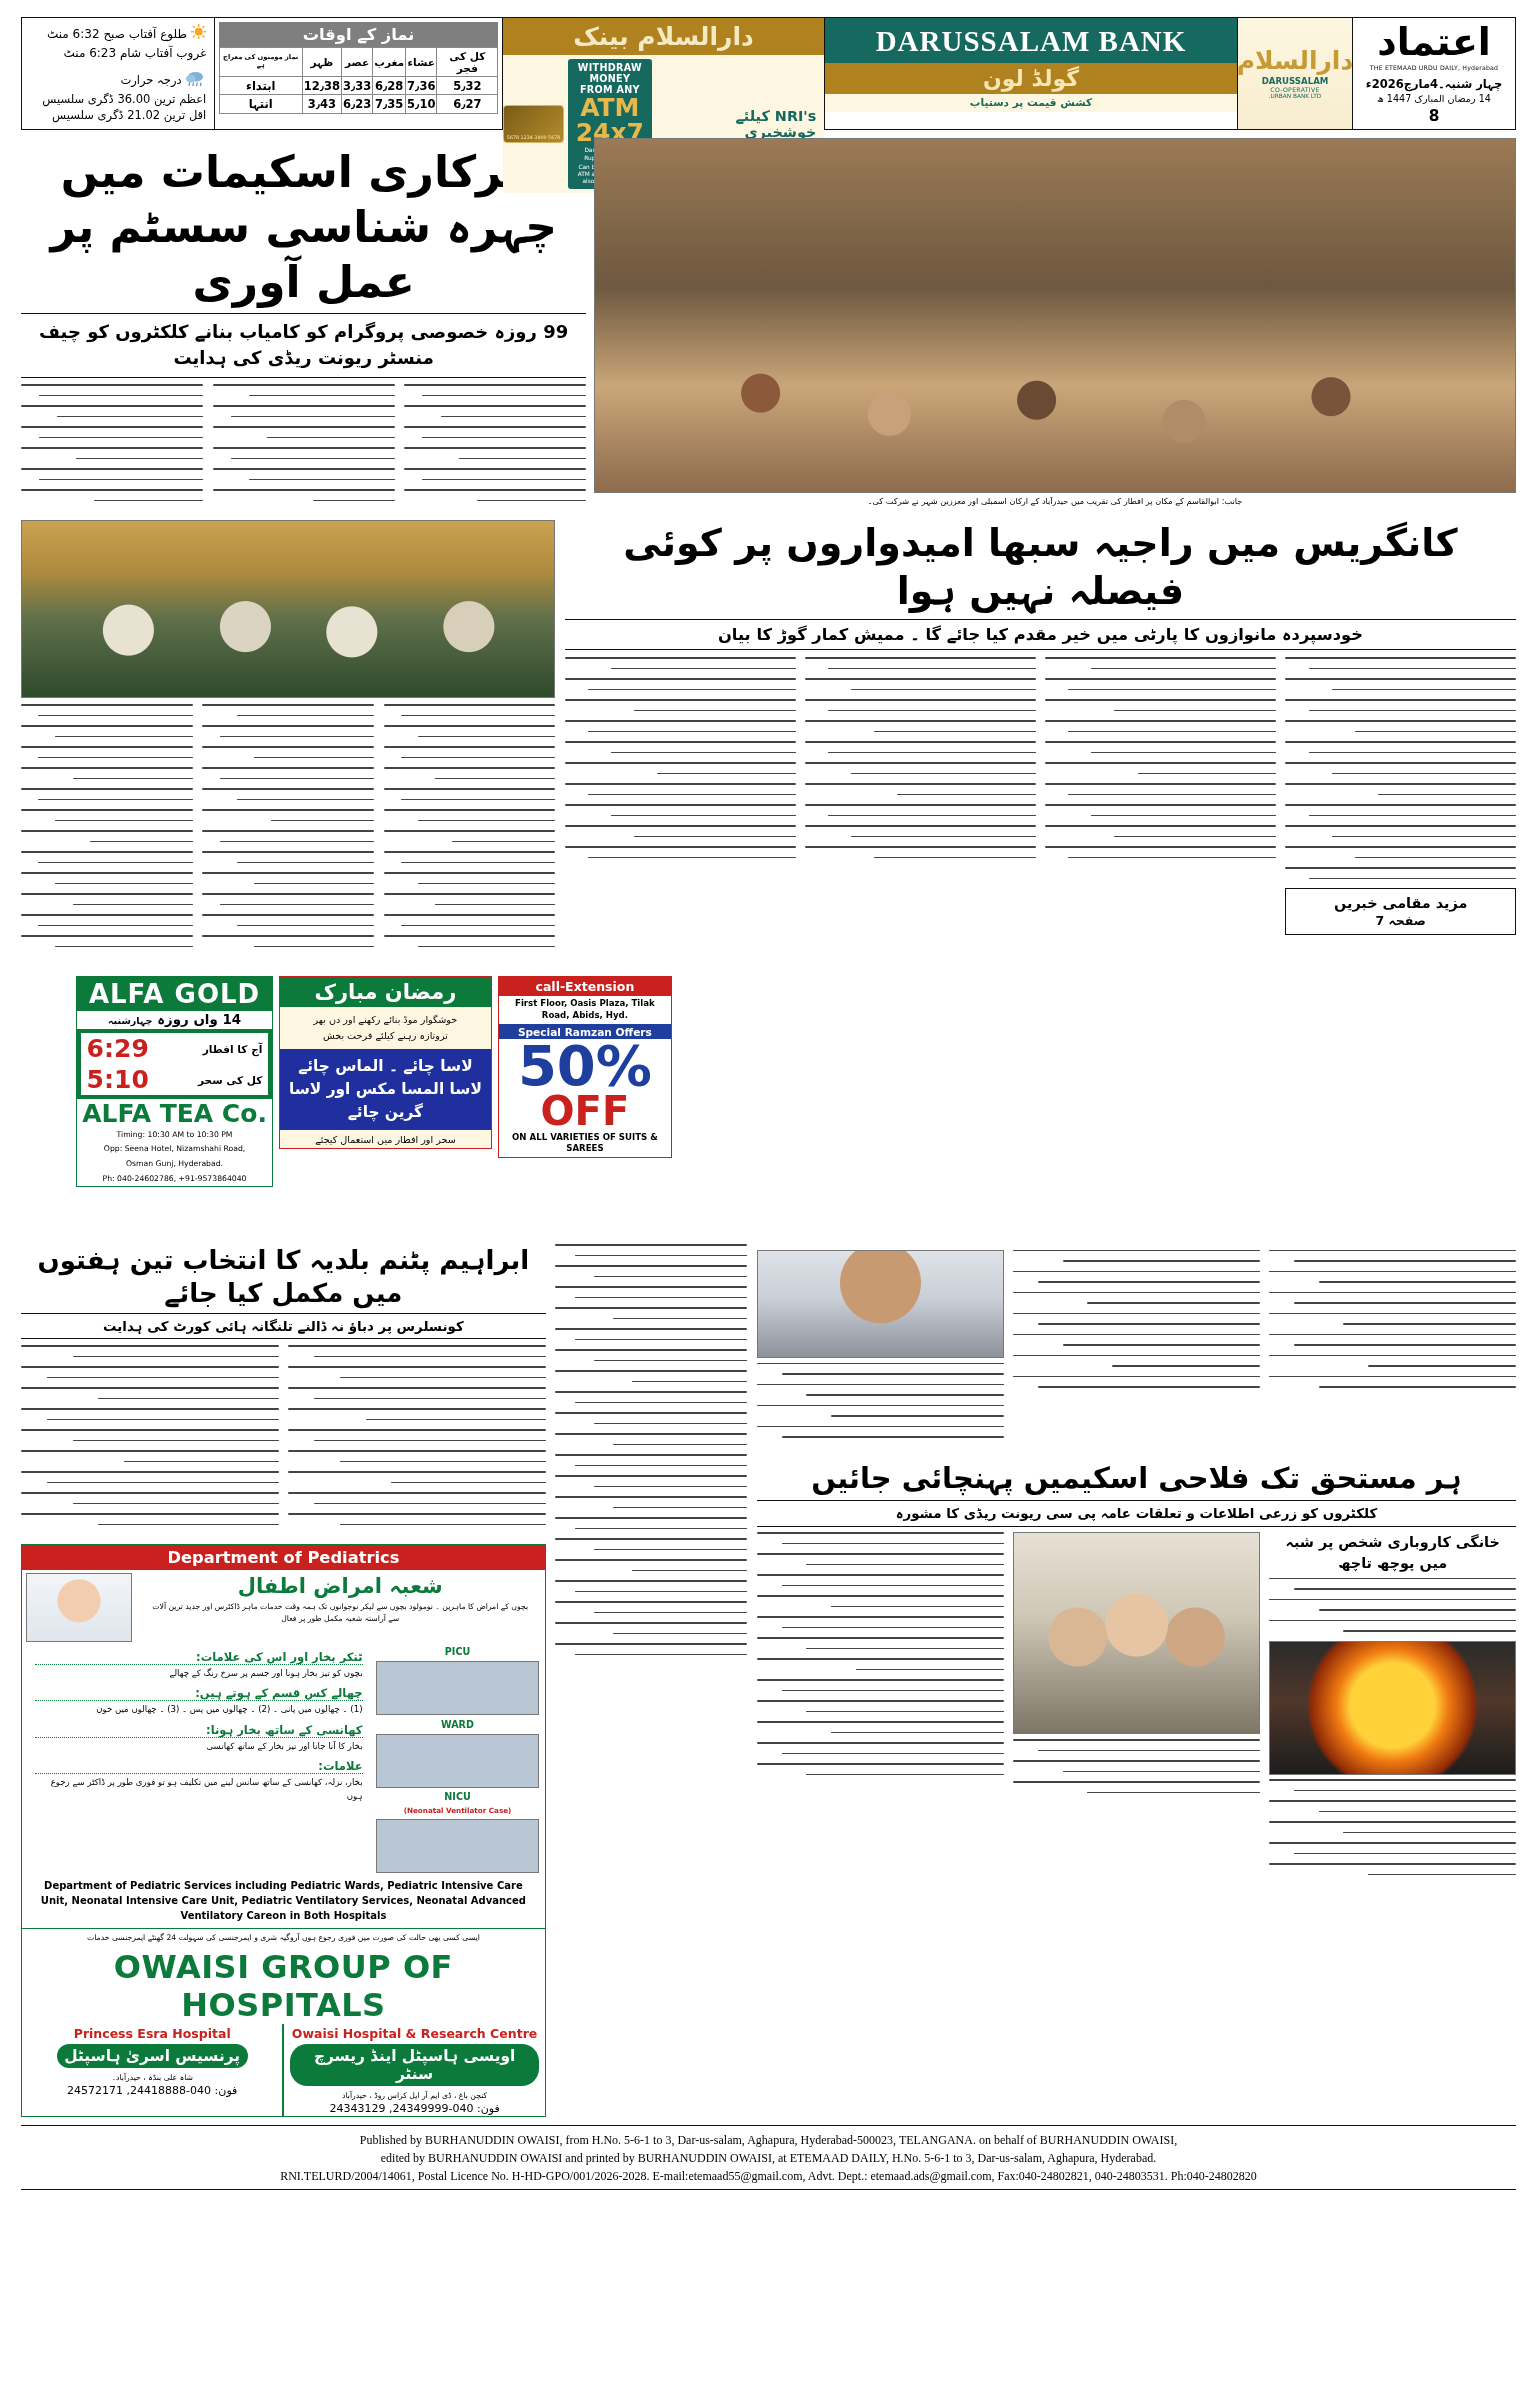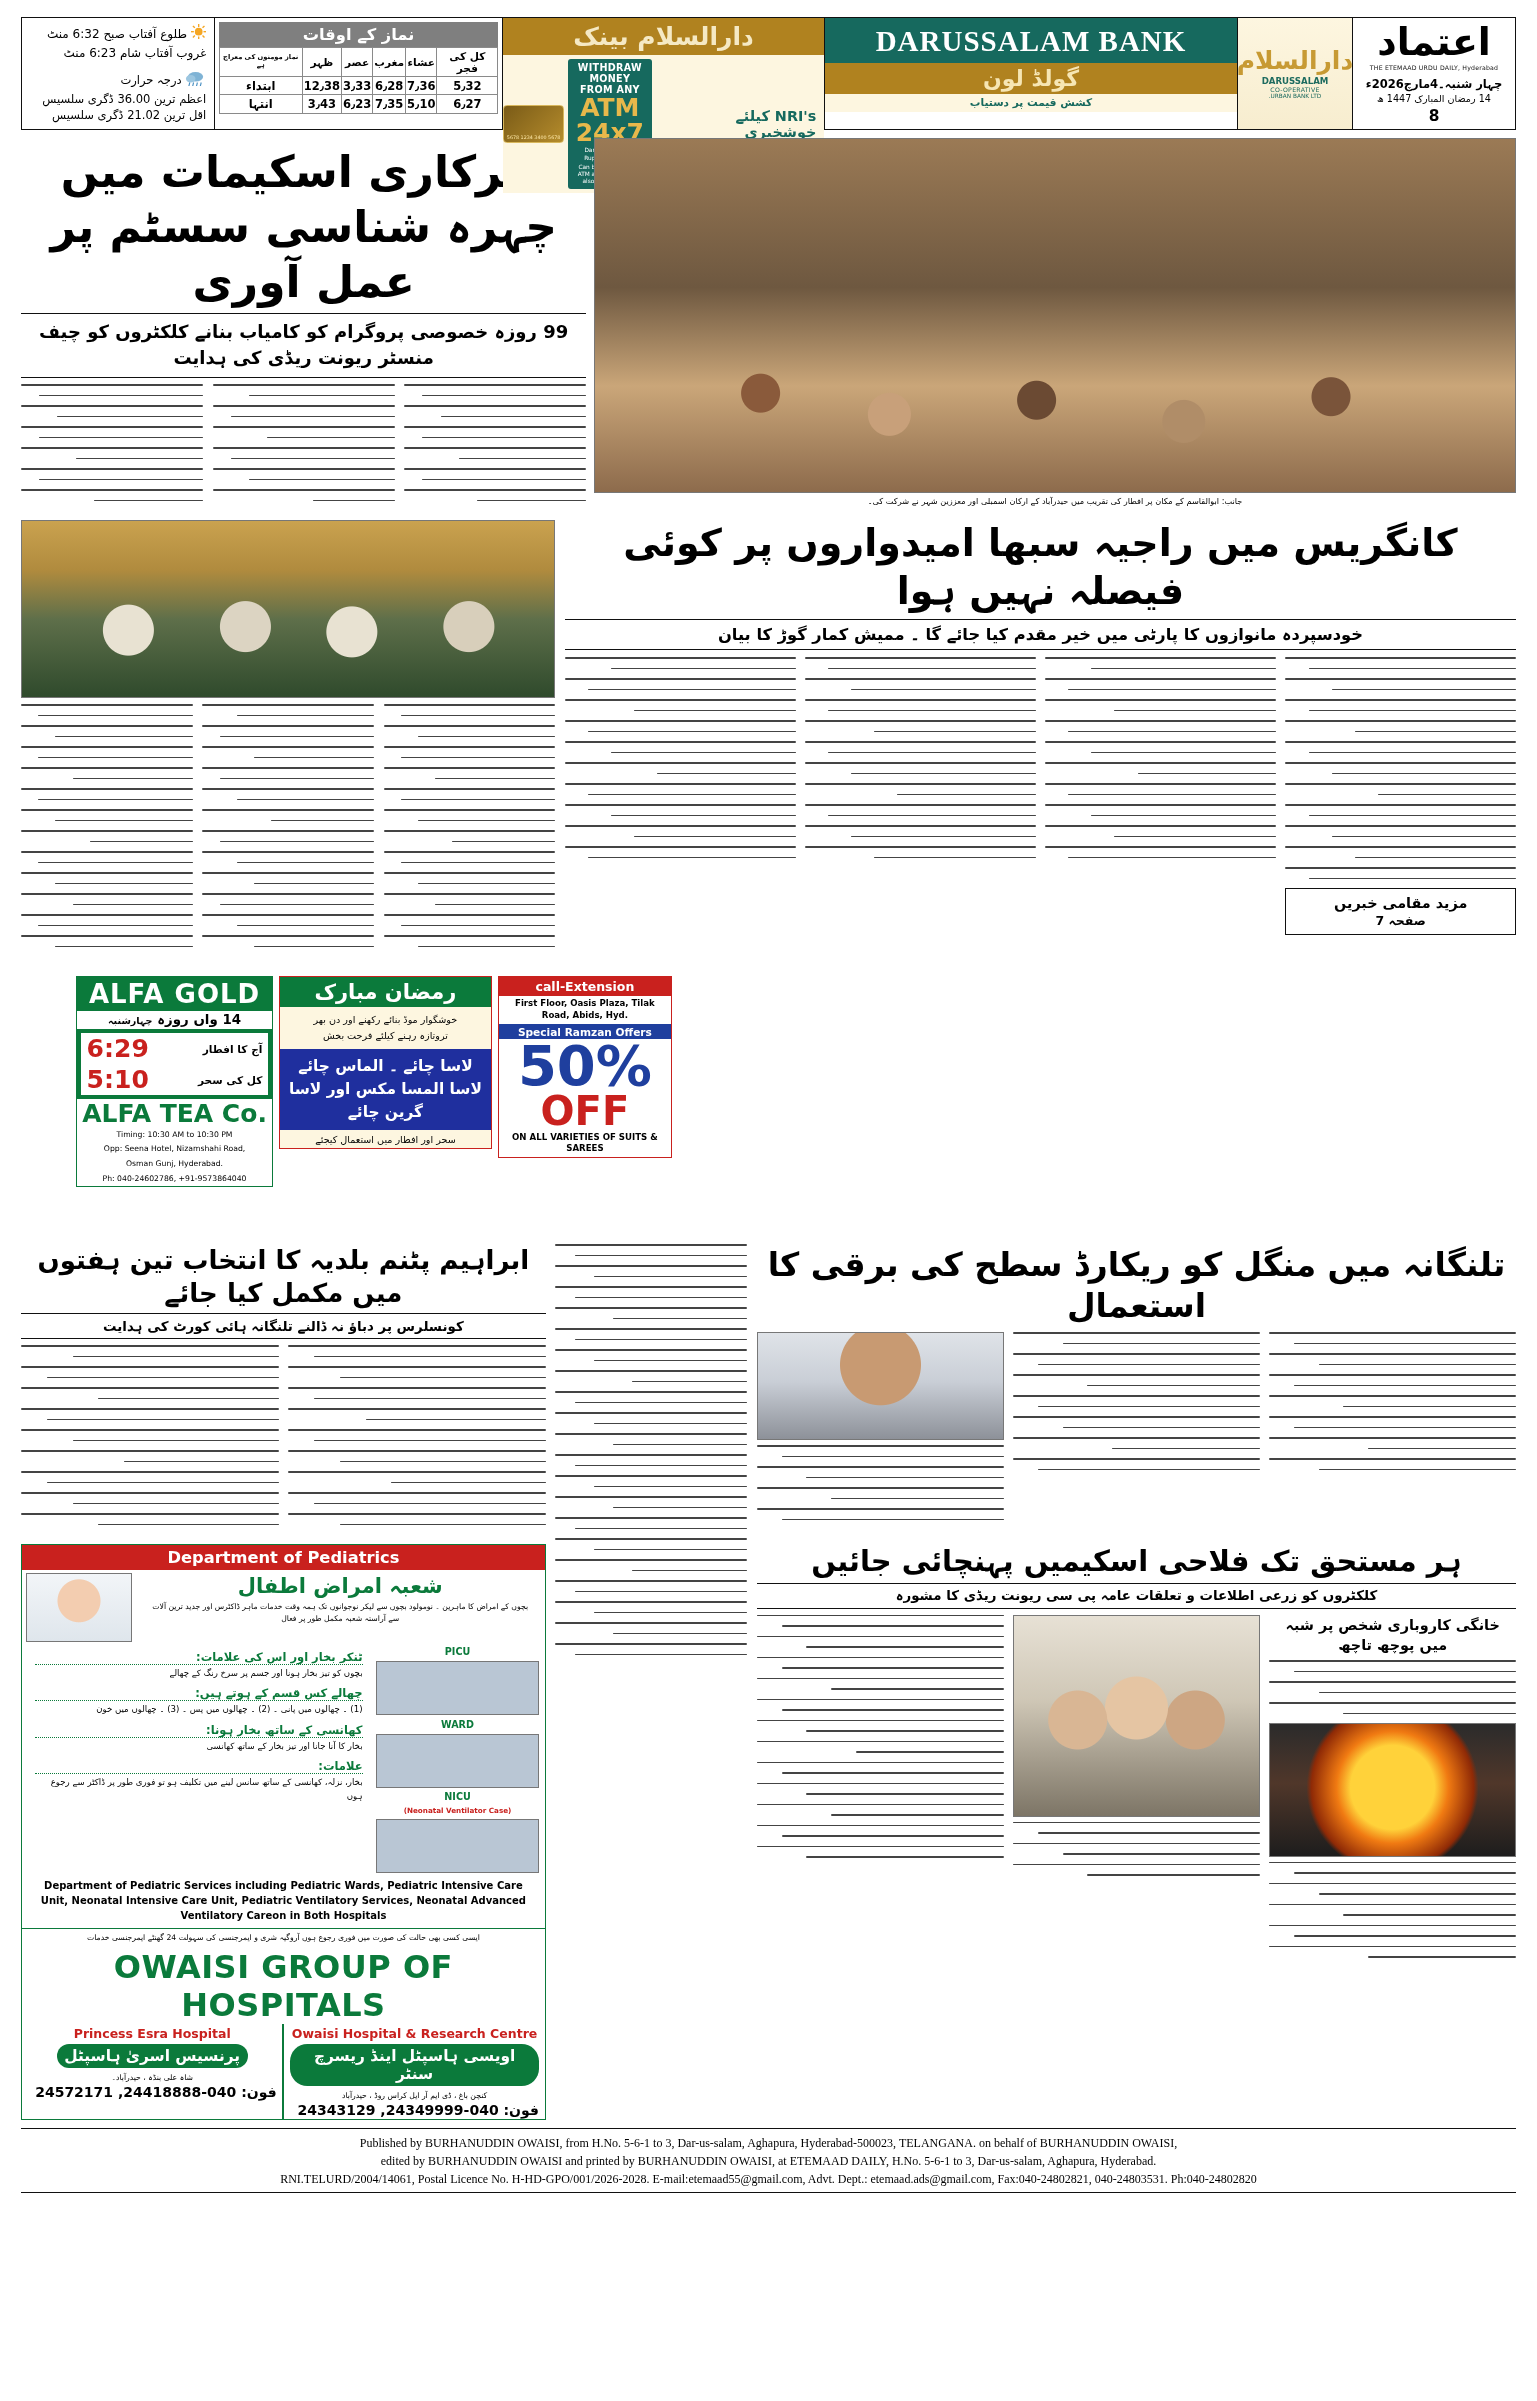--- a/index.html
+++ b/index.html
@@ -161,21 +161,21 @@
   .ped-en { font-size:10px; text-align:center; font-weight:bold; line-height:1.5;
             padding:4.8px 9.6px; direction:ltr; }
   .owaisi-title { font-size:32px; font-weight:bold; color:#0b7a3b; text-align:center;
                   direction:ltr; letter-spacing:0.5px;}
   .owaisi-row { display:flex; }
   .ow-col { flex:1; text-align:center; padding:1.9px 5.8px;}
   .ow-en { font-size:12.5px; font-weight:bold; color:#c9211e; direction:ltr;}
   .ow-pill { background:#0b7a3b; color:#fff; border-radius:17.3px; font-size:15.4px;
              font-weight:bold; padding:2.9px 7.7px; margin:3.8px auto; display:inline-block;}
   .ow-addr { font-size:7.7px; line-height:1.5; }
-  .ow-ph { font-size:14px; font-weight:bold; direction:ltr;text-align:right;}
+  .ow-ph { font-size:11px; font-weight:normal; direction:ltr;}
 
   
   .footer { border-top:1.9px solid #111; margin-top:7.7px; padding-top:4.8px;
             font-family:"Liberation Serif",serif; font-size:12px; text-align:center;
             line-height:1.5; direction:ltr; }
   .footer .l3 { border-bottom:1.9px solid #111; padding-bottom:3.8px; }
 
   .photo-people{
     background:
       radial-gradient(circle at 18% 72%, #8a5a3b 0 19px, transparent 20px),
@@ -627,21 +627,20 @@
       <div class="alfa-info">Timing: 10:30 AM to 10:30 PM</div>
       <div class="alfa-info">Opp: Seena Hotel, Nizamshahi Road,</div>
       <div class="alfa-info">Osman Gunj, Hyderabad.</div>
       <div class="alfa-info">Ph: 040-24602786, +91-9573864040</div>
     </div>
   </div>
 
   <div style="display:flex;gap:9.6px;margin-top:288px">
 
     <div style="width:759px">
-      <div class="headline2" style="font-size:33px">تلنگانہ میں منگل کو ریکارڈ سطح کی برقی کا استعمال</div>
       <div class="colgrid" style="margin-top:5.8px">
         <div class="col faux">
           <span class="s100"></span>
             <span class="s90"></span>
             <span class="s100"></span>
             <span class="s80"></span>
           <span class="s100"></span>
             <span class="s90"></span>
             <span class="s100"></span>
             <span class="s70"></span>

